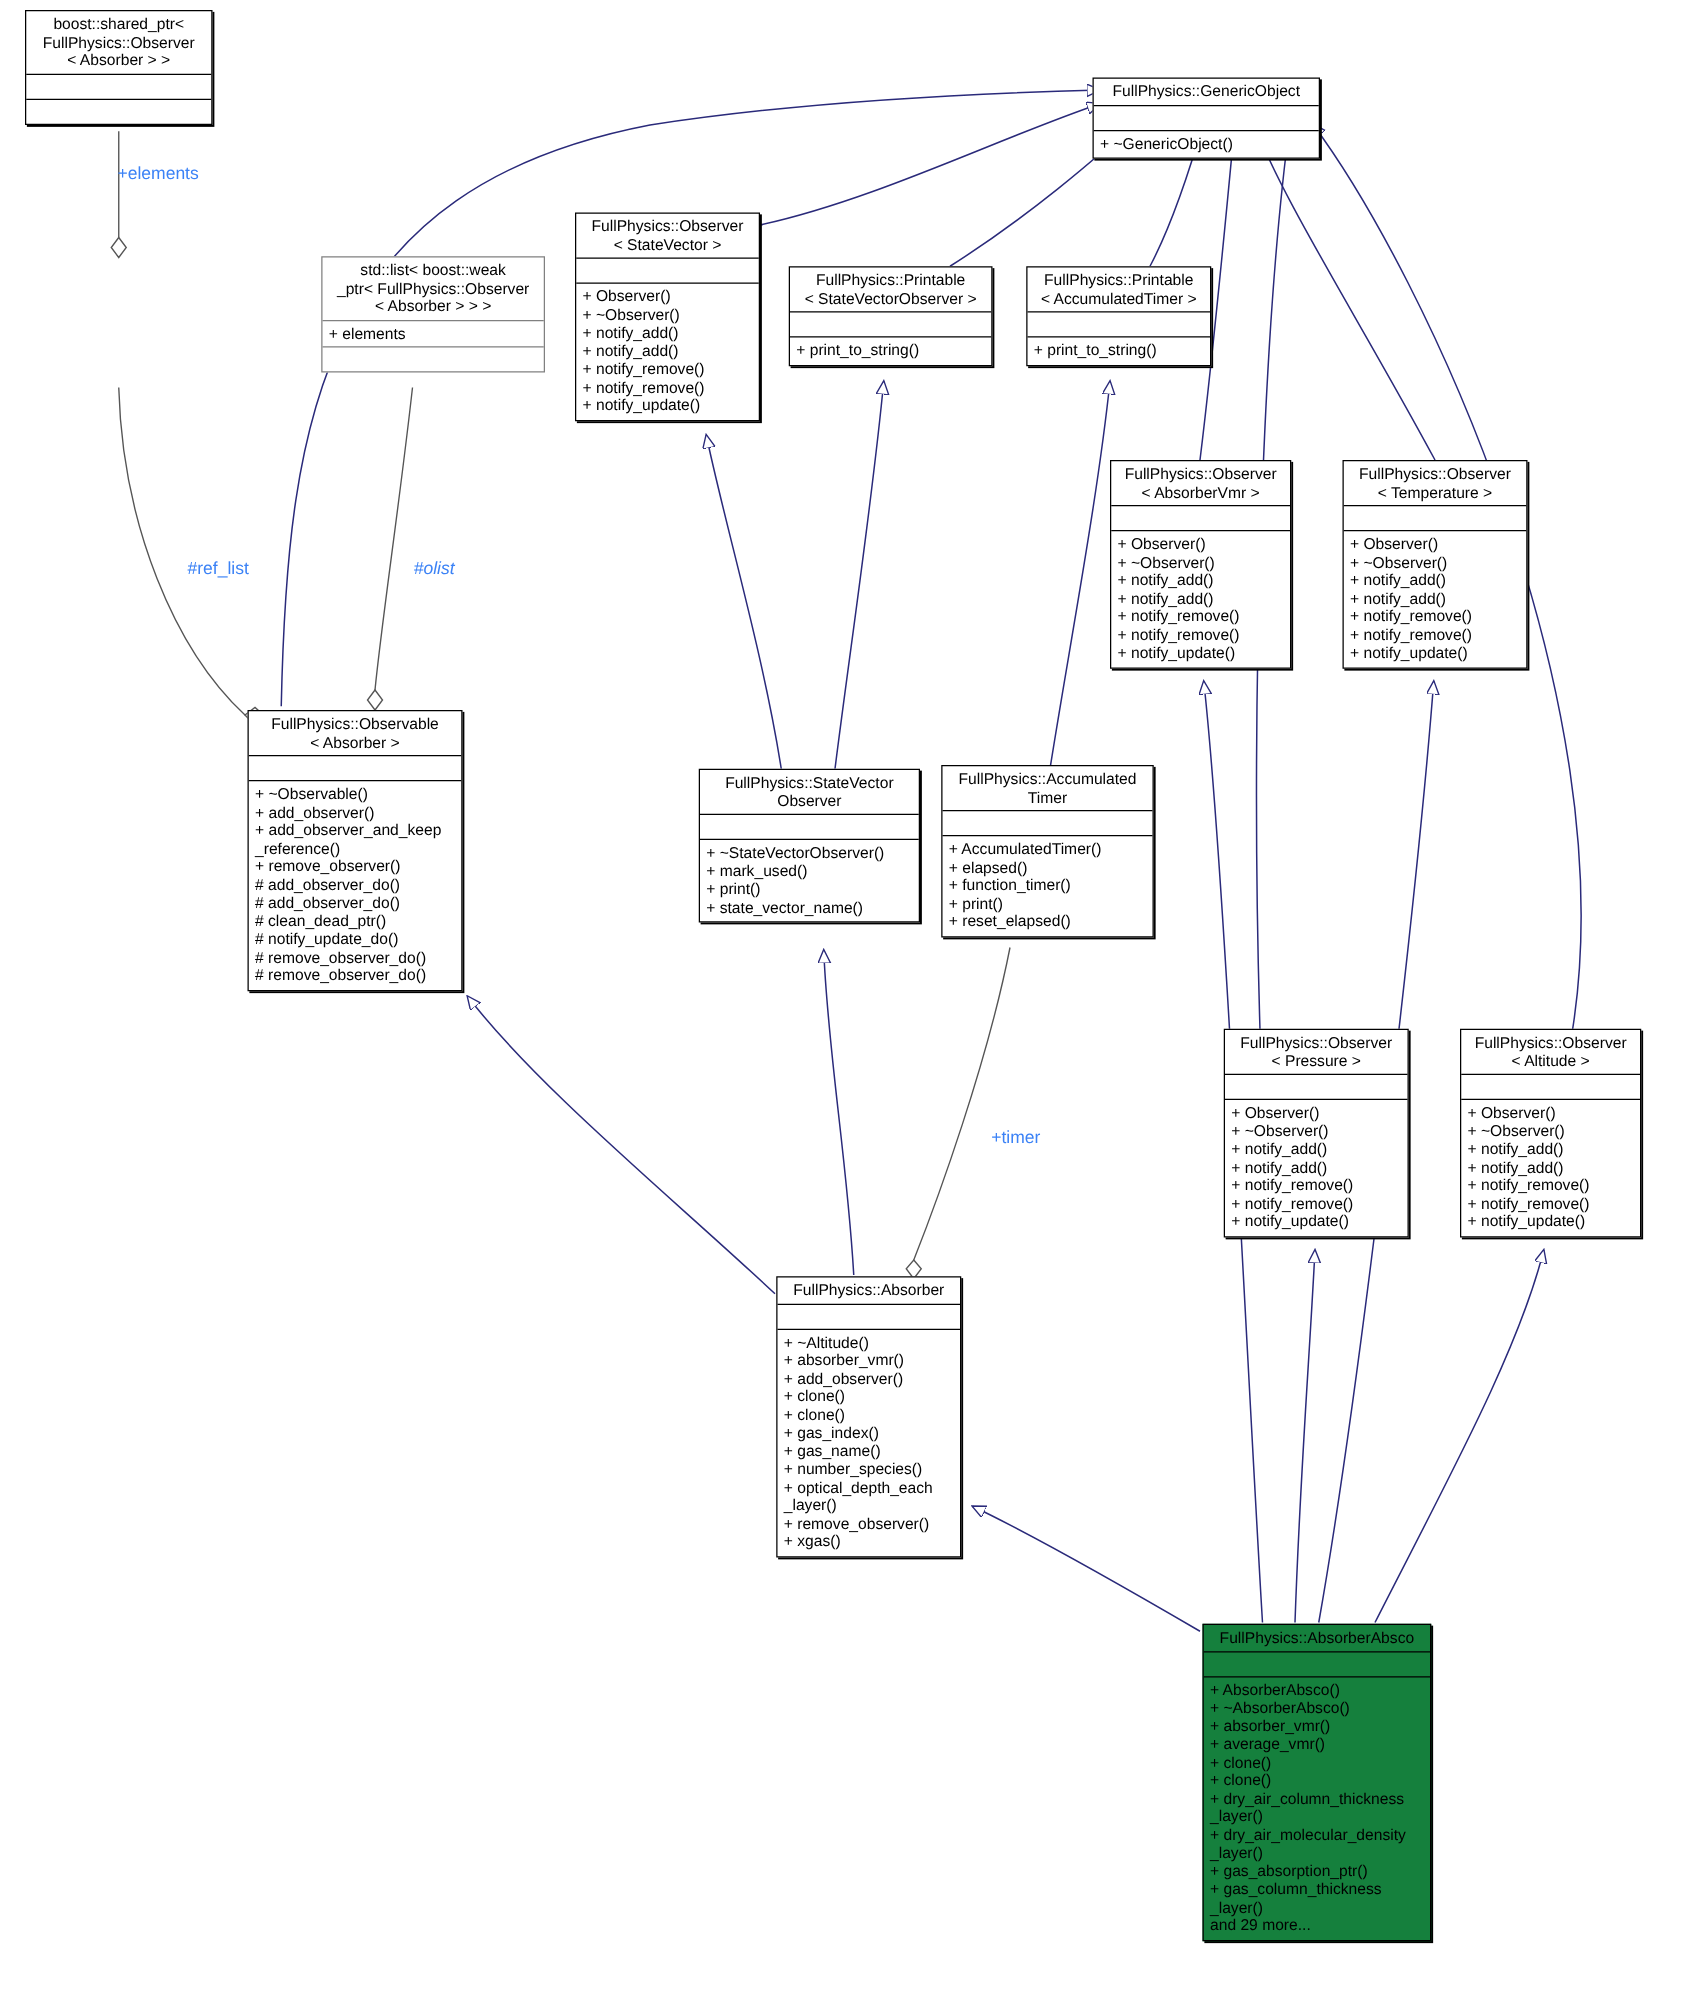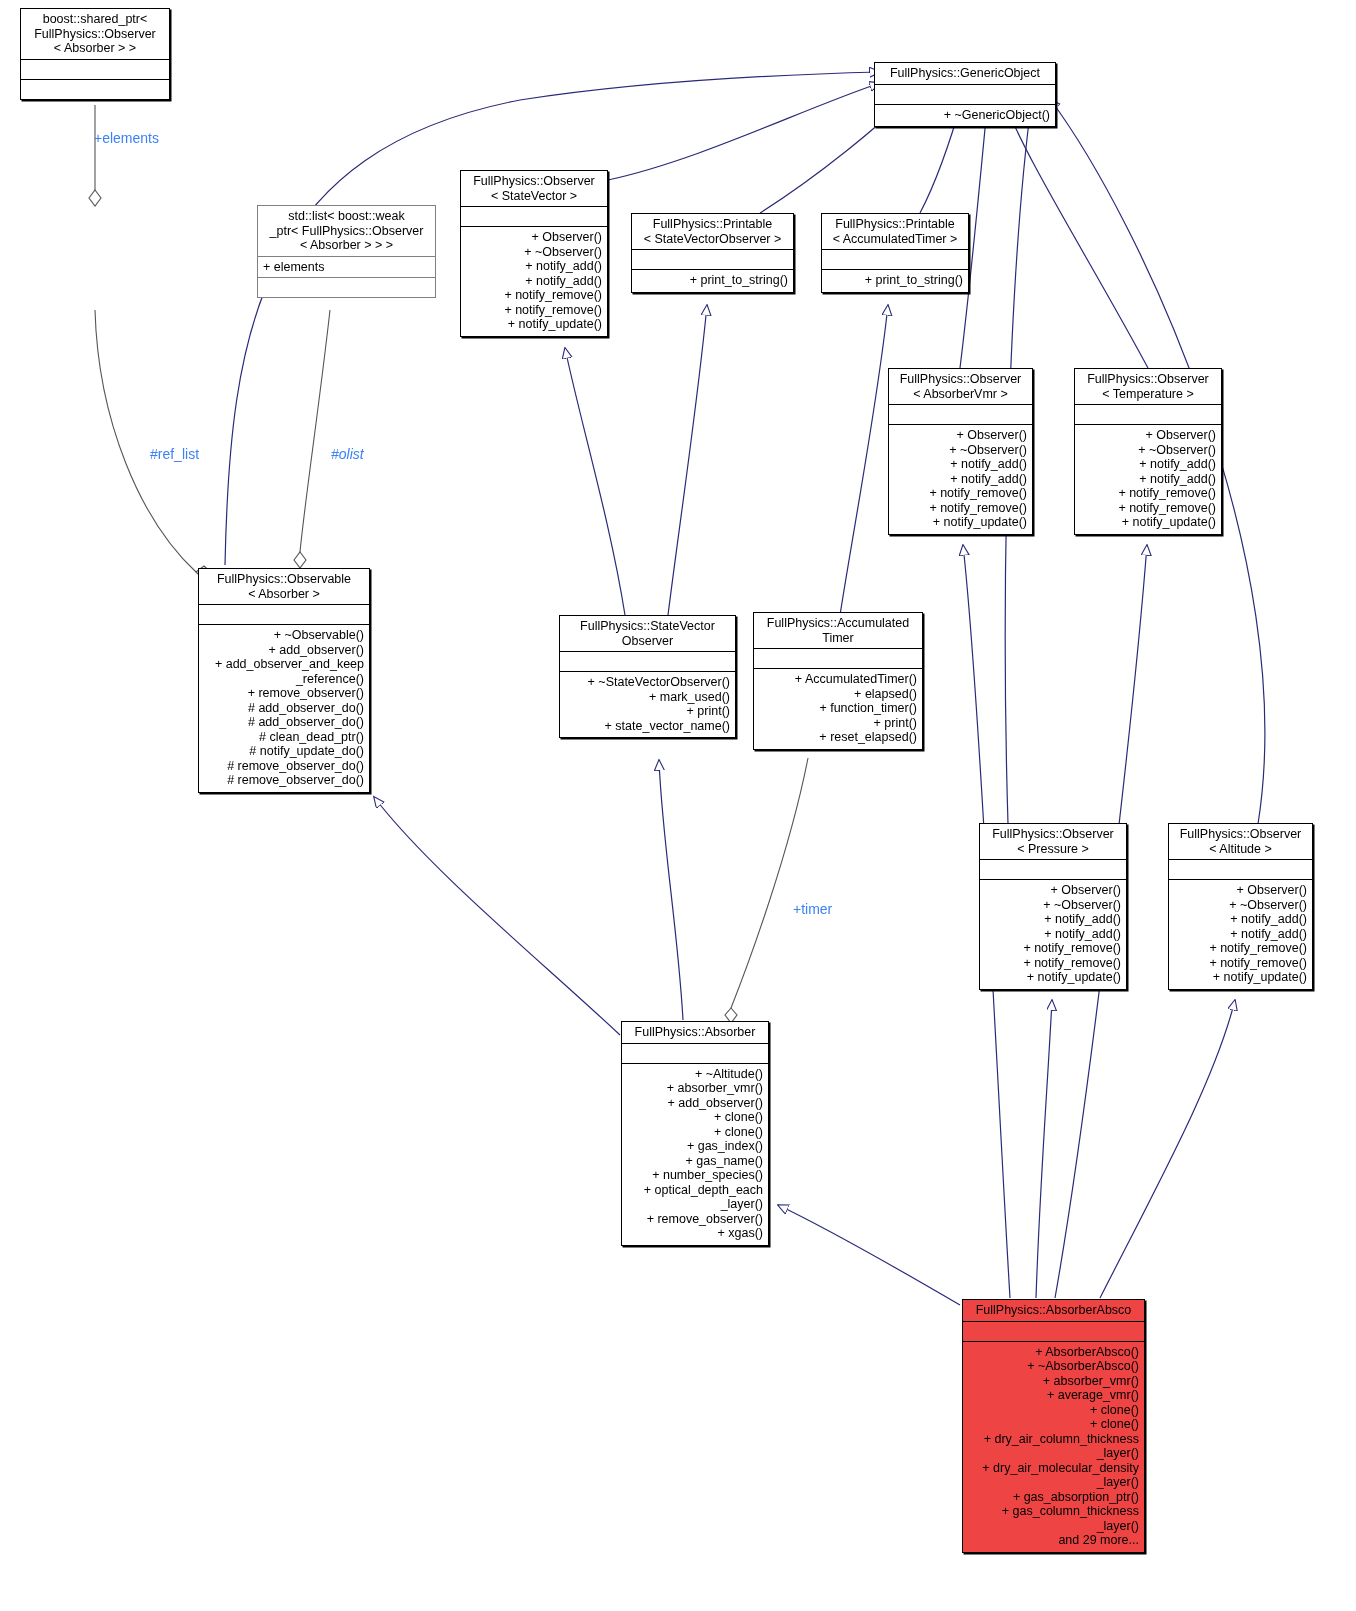--- a/index.html
+++ b/index.html
@@ -12,33 +12,33 @@
   svg.edges{position:absolute;left:0;top:0;width:1356px;height:1611px;pointer-events:none;}
 
   .node{
     position:absolute;
     box-sizing:border-box;
     background:#ffffff;
     border:1px solid #000000;
     font-size:12.5px;
     line-height:14.5px;
   }
-  .node.grey{background:#ef4444;border:1px solid #000000;}
+  .node.grey{background:#15803d;border:1px solid #000000;}
   .node.faded{border:1px solid #808080;}
   .node.faded .sec{border-top:1px solid #808080;}
   .node.thick{border:1px solid #000000;box-shadow:1.5px 1.5px 0 0 #000000;}
 
   .title{
     text-align:center;
     padding:3px 4px 3px 4px;
     white-space:pre-line;
   }
   .sec{border-top:1px solid #000000;}
   .attrs{padding:3px 5px;min-height:13px;}
-  .ops{padding:3px 5px 4px 5px;text-align:right;}
+  .ops{padding:3px 5px 4px 5px;}
   .ops .row{white-space:pre-line;}
 
   .edgelabel{
     position:absolute;
     font-size:14px;
     line-height:14px;
     color:#3b82f6;
     white-space:nowrap;
   }
 </style>

